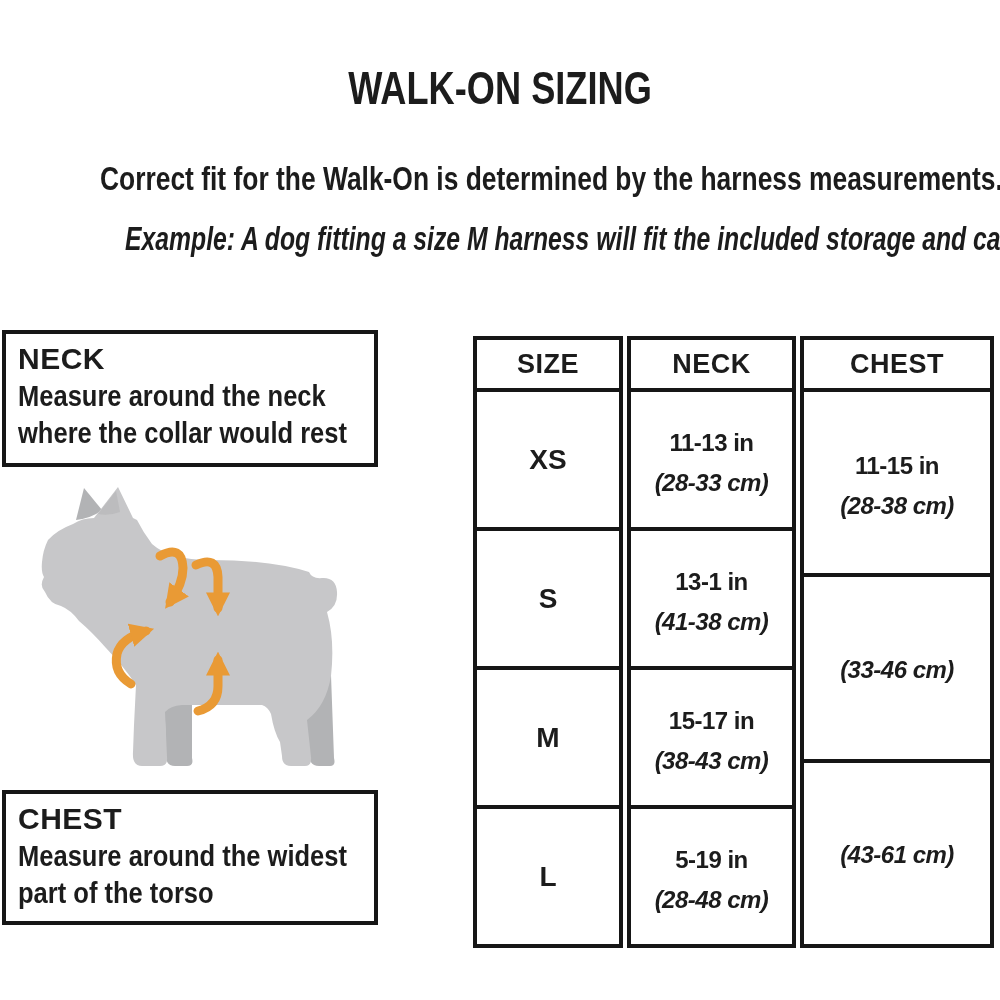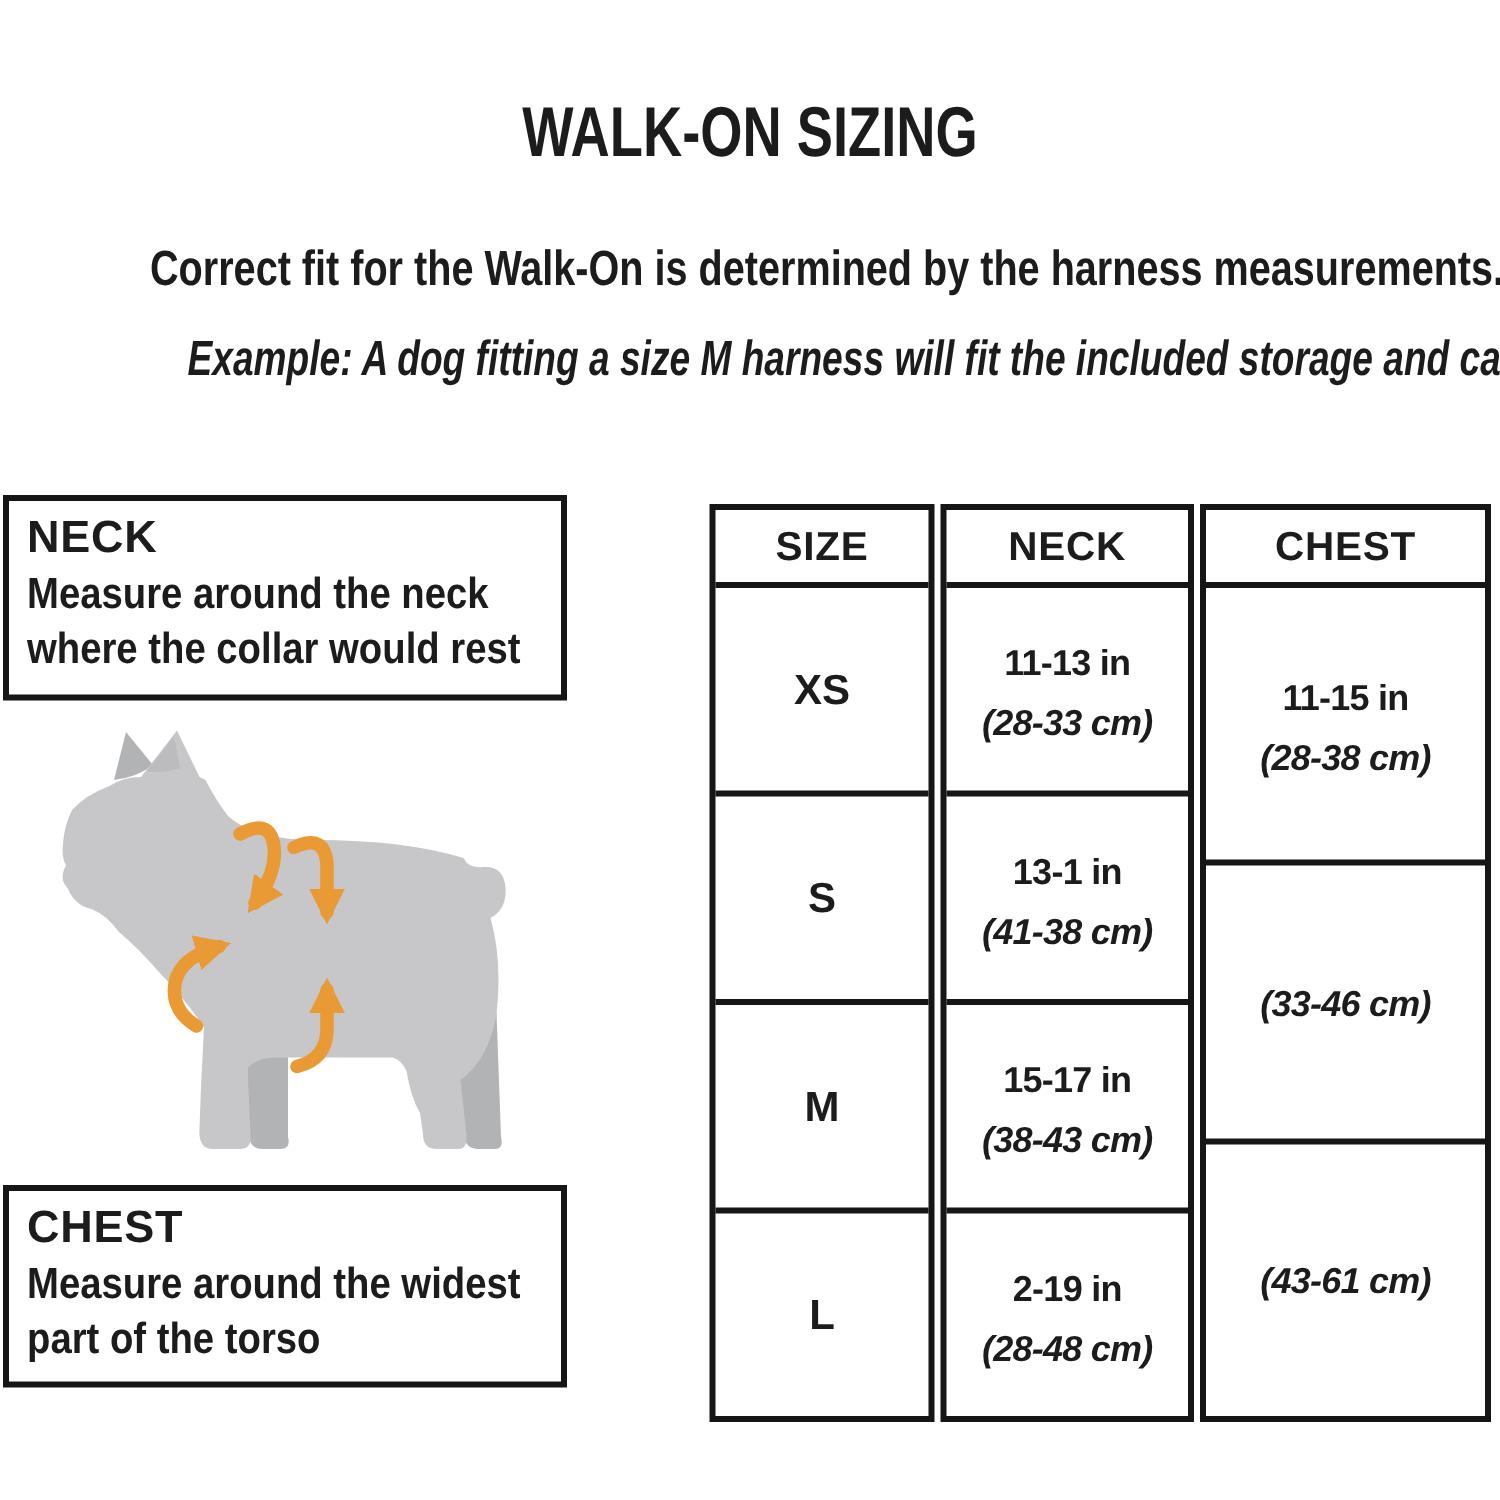--- a/index.html
+++ b/index.html
@@ -232,21 +232,21 @@
     </div>
     <div class="cell">
       <span class="range-in">13-1 in</span>
       <span class="range-cm">(41-38 cm)</span>
     </div>
     <div class="cell">
       <span class="range-in">15-17 in</span>
       <span class="range-cm">(38-43 cm)</span>
     </div>
     <div class="cell">
-      <span class="range-in">2-19 in</span>
+      <span class="range-in">5-19 in</span>
       <span class="range-cm">(28-48 cm)</span>
     </div>
   </div>
   <div class="col col-chest">
     <div class="cell header">CHEST</div>
     <div class="cell">
       <span class="range-in">11-15 in</span>
       <span class="range-cm">(28-38 cm)</span>
     </div>
     <div class="cell">

